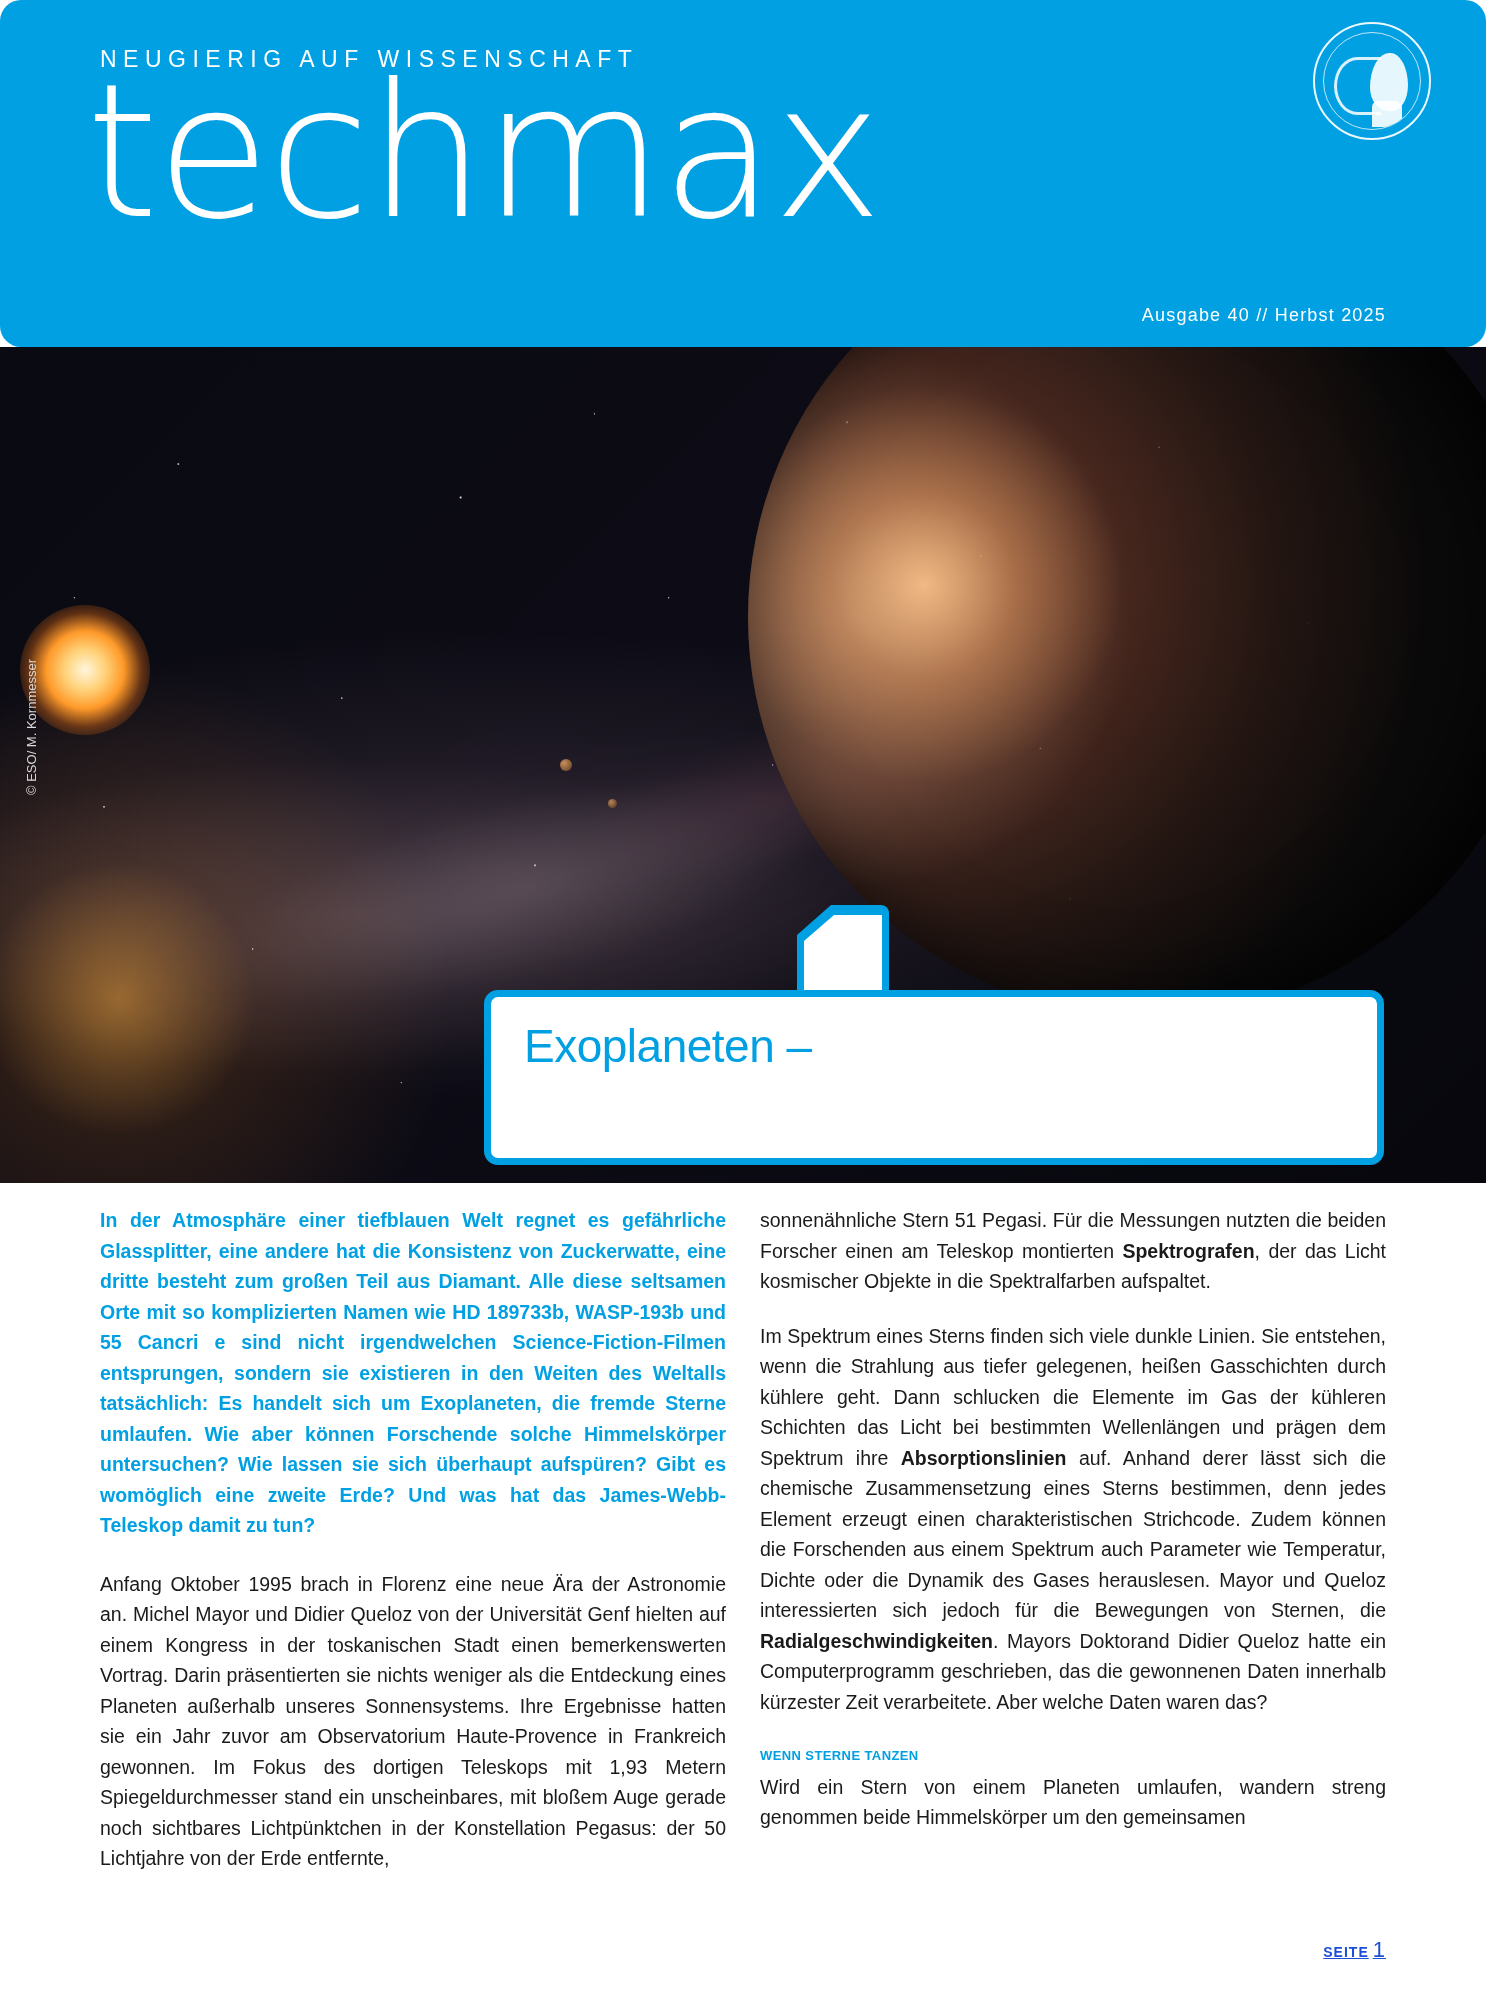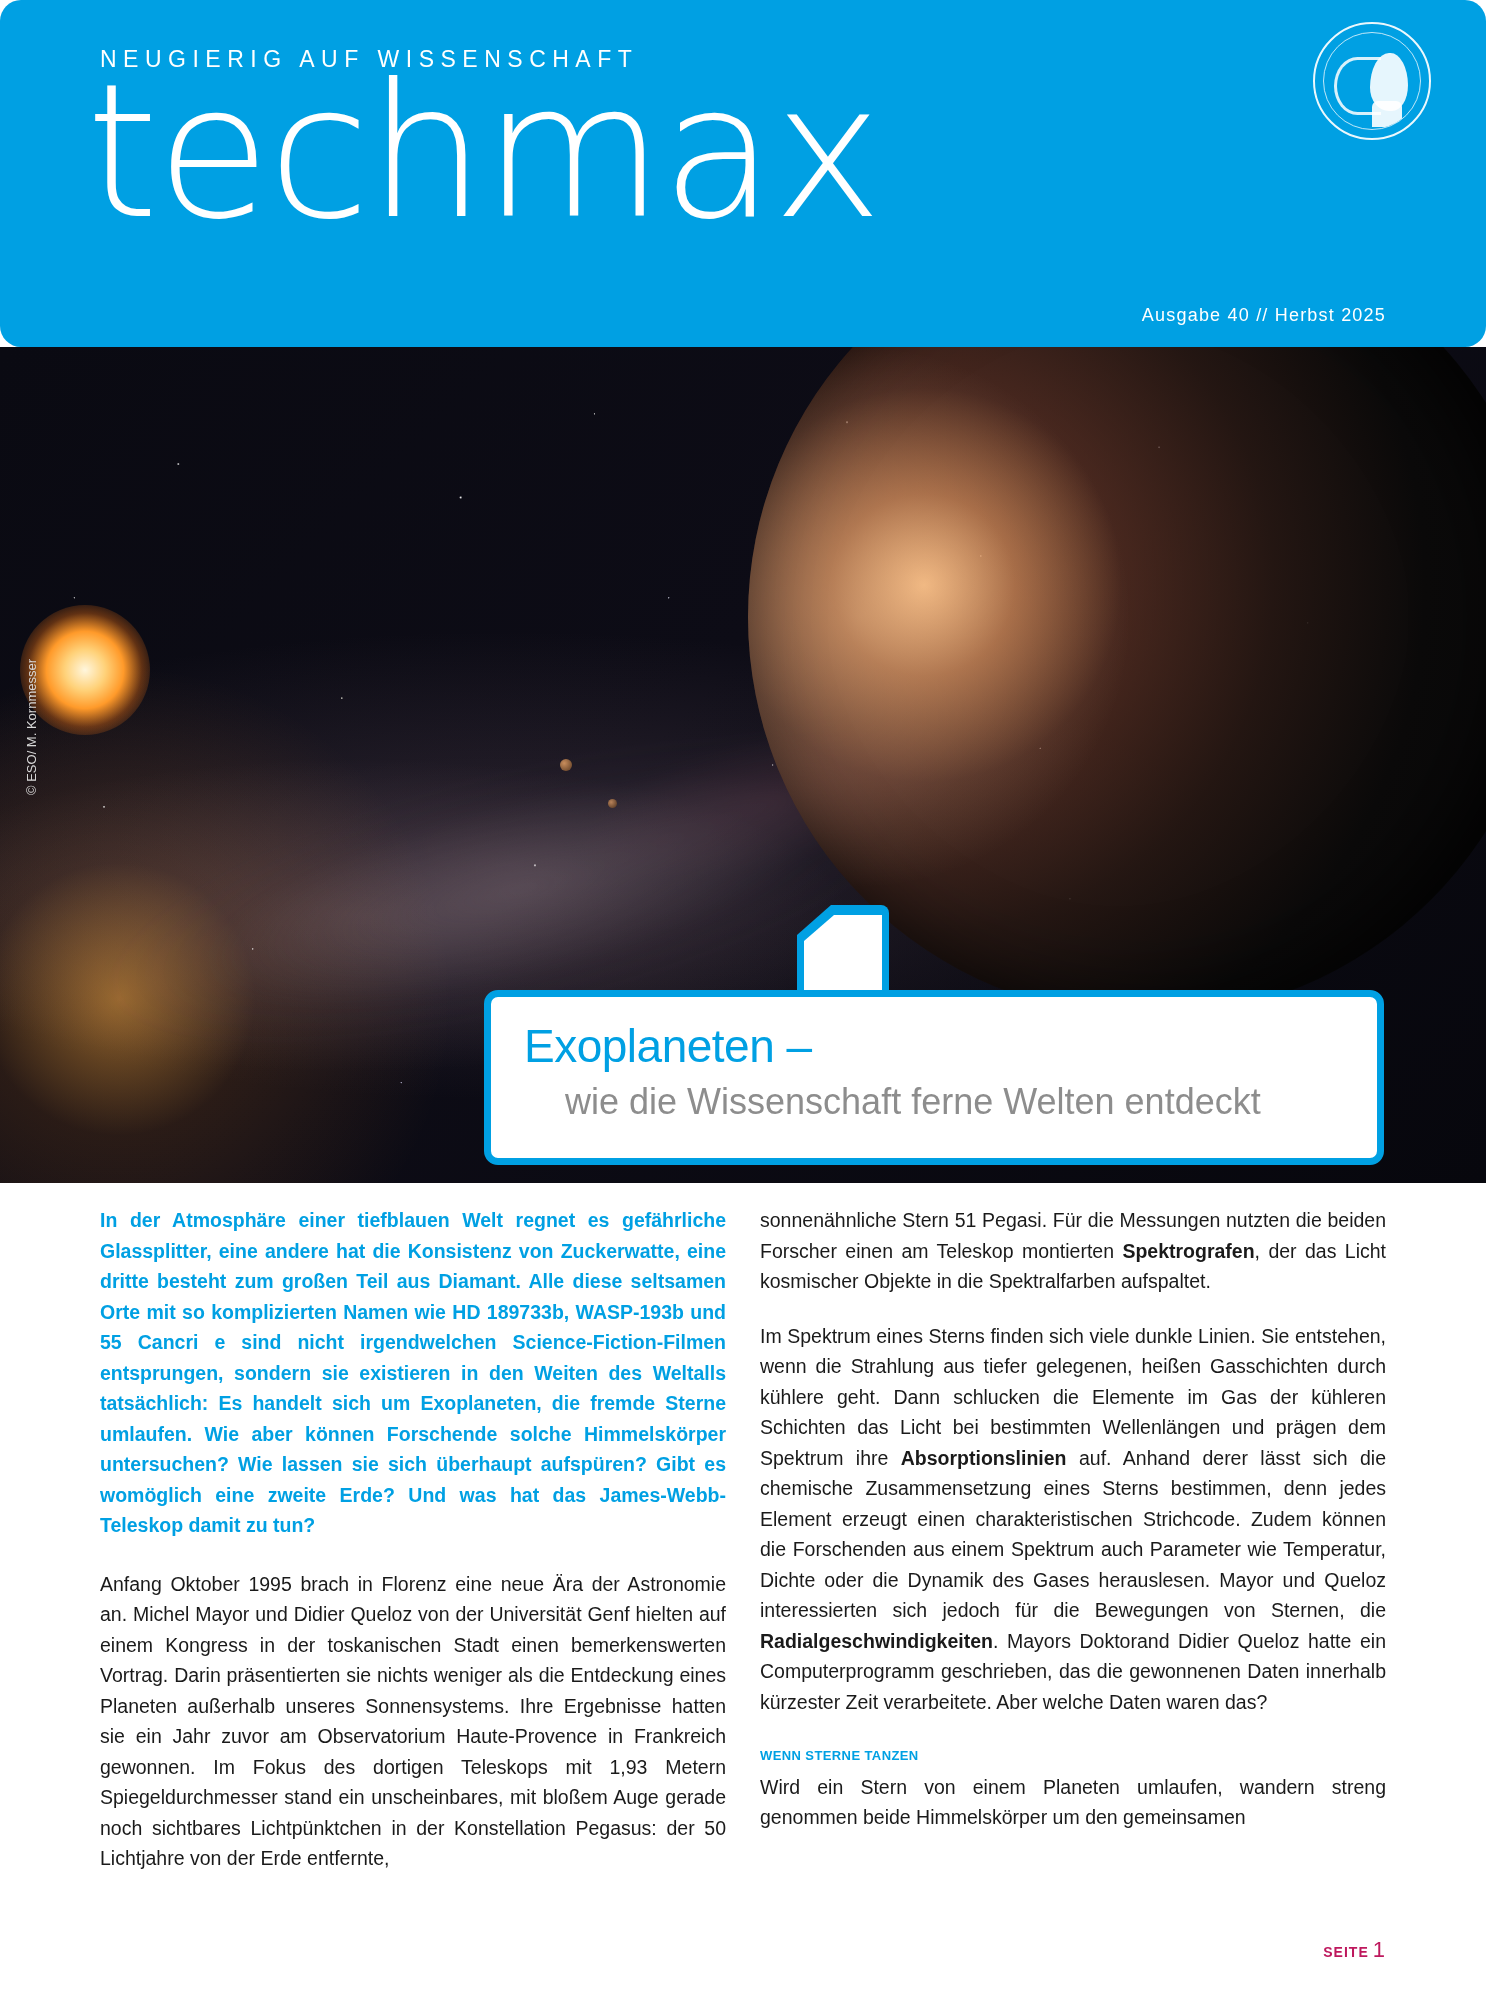--- a/index.html
+++ b/index.html
@@ -290,24 +290,25 @@
     letter-spacing: 0.4px;
     margin: 6px 0 0 0;
   }
   b.strong { font-weight: bold; color: #1a1a1a; }
 
   
   .footer {
     position: absolute;
     right: 100px;
     bottom: 38px;
-    color: #be185d;
+    color: #1d4ed8;
     font-size: 14px;
     letter-spacing: 1px;
     font-weight: bold;
+    text-decoration: underline;
   }
   .footer .pagenum {
     font-size: 22px;
     font-weight: normal;
     margin-left: 4px;
   }
 </style>
 </head>
 <body>
 
@@ -336,21 +337,20 @@
   </div>
   <div class="credit">© ESO/ M. Kornmesser</div>
 </div>
 
 <div class="bubble-tail">
   <div class="tail-shape"></div>
   <div class="tail-inner"></div>
 </div>
 <div class="bubble">
   <div class="title-main">Exoplaneten –</div>
-  <div class="title-sub">wie die Wissenschaft ferne Welten entdeckt</div>
 </div>
 
 <div class="col col-left">
   <p class="lead">In der Atmosphäre einer tiefblauen Welt regnet es gefährliche Glassplitter, eine andere hat die Konsistenz von Zuckerwatte, eine dritte besteht zum großen Teil aus Diamant. Alle diese seltsamen Orte mit so komplizierten Namen wie HD 189733b, WASP-193b und 55 Cancri e sind nicht irgendwelchen Science-Fiction-Filmen entsprungen, sondern sie existieren in den Weiten des Weltalls tatsächlich: Es handelt sich um Exoplaneten, die fremde Sterne umlaufen. Wie aber können Forschende solche Himmelskörper untersuchen? Wie lassen sie sich überhaupt aufspüren? Gibt es womöglich eine zweite Erde? Und was hat das James-Webb-Teleskop damit zu tun?</p>
   <p class="para">Anfang Oktober 1995 brach in Florenz eine neue Ära der Astronomie an. Michel Mayor und Didier Queloz von der Universität Genf hielten auf einem Kongress in der toskanischen Stadt einen bemerkenswerten Vortrag. Darin präsentierten sie nichts weniger als die Entdeckung eines Planeten außerhalb unseres Sonnensystems. Ihre Ergebnisse hatten sie ein Jahr zuvor am Observatorium Haute-Provence in Frankreich gewonnen. Im Fokus des dortigen Teleskops mit 1,93 Metern Spiegeldurchmesser stand ein unscheinbares, mit bloßem Auge gerade noch sichtbares Lichtpünktchen in der Konstellation Pegasus: der 50 Lichtjahre von der Erde entfernte,</p>
 </div>
 
 <div class="col col-right">
   <p class="para"><span>sonnenähnliche Stern 51 Pegasi. Für die Messungen nutzten die beiden Forscher einen am Teleskop montierten </span><b class="strong">Spektrografen</b><span>, der das Licht kosmischer Objekte in die Spektralfarben aufspaltet.</span></p>
 

